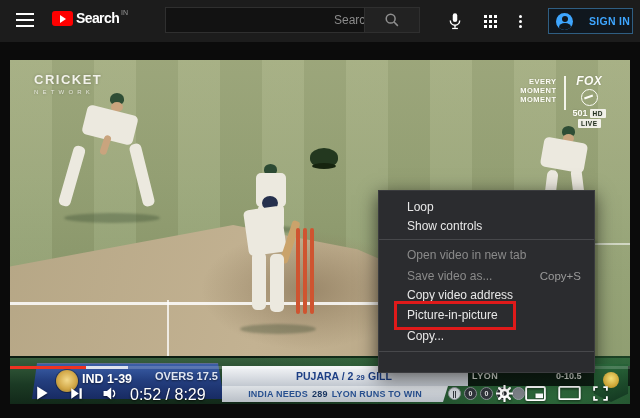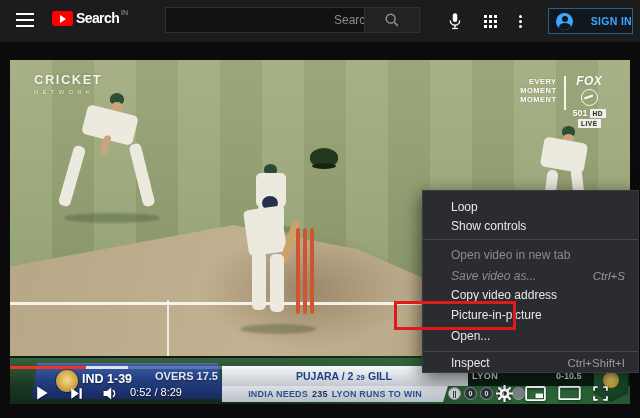--- a/index.html
+++ b/index.html
@@ -18,21 +18,21 @@
   .logo-region{color:#9a9a9a;font-size:7px;margin-left:2px;margin-top:-2px;}
   .searchbox{position:absolute;left:165px;top:7px;width:200px;height:26px;background:#121212;border:1px solid #2f2f2f;box-sizing:border-box;}
   .searchbox input{width:100%;height:100%;background:transparent;border:0;outline:none;color:#ddd;font-size:12px;padding:0 8px;font-family:"Liberation Sans",sans-serif;text-align:right;}
   .searchbox input::placeholder{color:#8b8b8b;}
   .searchbtn{position:absolute;left:364px;top:7px;width:56px;height:26px;background:#222;border:1px solid #2f2f2f;box-sizing:border-box;display:flex;align-items:center;justify-content:center;cursor:pointer;}
   .iconbtn{position:absolute;top:8px;width:26px;height:26px;display:flex;align-items:center;justify-content:center;cursor:pointer;}
   .grid9{display:grid;grid-template-columns:repeat(3,3px);grid-gap:2px;}
   .grid9 i{width:3px;height:3px;background:#fff;}
   .kebab i{display:block;width:3px;height:3px;border-radius:50%;background:#fff;margin:2px 0;}
   #signin{position:absolute;left:548px;top:8px;width:85px;height:26px;box-sizing:border-box;background:#10171e;
-    border:1px solid #2f5e82;display:flex;align-items:center;gap:0;padding-left:7px;cursor:pointer;justify-content:space-between;}
+    border:1px solid #2f5e82;display:flex;align-items:center;gap:16px;padding-left:7px;cursor:pointer;}
   .avatar{width:17px;height:17px;border-radius:50%;background:#3ea6ff;position:relative;overflow:hidden;flex:0 0 auto;}
   .avatar .h{position:absolute;left:5.5px;top:3px;width:6px;height:6px;border-radius:50%;background:#10171e;}
   .avatar .b{position:absolute;left:2.5px;top:10.5px;width:12px;height:8px;border-radius:50%;background:#10171e;}
   #signin span{color:#3ea6ff;font-weight:bold;font-size:10.5px;letter-spacing:.3px;}
 
   
   #player{position:absolute;left:10px;top:60px;width:620px;height:344px;overflow:hidden;
     background:linear-gradient(180deg,#a3ad80 0%,#9aa678 34%,#909e70 62%,#879768 100%);}
   #stripes{position:absolute;inset:0;background:repeating-linear-gradient(90deg,rgba(255,255,255,.05) 0 42px,rgba(0,0,0,.045) 42px 84px);}
   #pitch{position:absolute;inset:0;background:linear-gradient(105deg,#b4a584 0%,#c3b292 45%,#b8a786 75%);
@@ -106,25 +106,25 @@
     clip-path:polygon(50% 100%,100% 78%,100% 0,0 0,0 78%);box-shadow:0 0 6px rgba(0,0,0,.4);}
   #shield i{position:absolute;left:9px;top:8px;width:16px;height:16px;border-radius:50%;
     background:radial-gradient(circle at 50% 40%,#f6e27a,#caa030 70%);}
 
   
   #progress{left:0;top:306px;width:620px;height:3px;background:rgba(255,255,255,.18);}
   #prog-buffer{position:absolute;left:0;top:0;height:3px;width:118px;background:rgba(255,255,255,.8);}
   #prog-played{position:absolute;left:0;top:0;height:3px;width:76px;background:#e32;}
   .ctl{position:absolute;top:324px;height:18px;display:flex;align-items:center;justify-content:center;cursor:pointer;
     filter:drop-shadow(0 1px 1px rgba(0,0,0,.6));}
-  #time{position:absolute;left:120px;top:326px;color:#fff;font-size:11px;text-shadow:0 1px 2px rgba(0,0,0,.8);white-space:nowrap;}
+  #time{position:absolute;left:120px;top:326px;color:#fff;font-size:16px;text-shadow:0 1px 2px rgba(0,0,0,.8);white-space:nowrap;}
 
   
   #ctxmenu{position:absolute;left:378px;top:190px;width:217px;height:183px;background:#2b2c2f;
-    border:1px solid #3a3b3e;box-sizing:border-box;box-shadow:0 5px 18px rgba(0,0,0,.65);z-index:20;margin-left:44px;}
+    border:1px solid #3a3b3e;box-sizing:border-box;box-shadow:0 5px 18px rgba(0,0,0,.65);z-index:20;}
   .mi{position:absolute;left:0;width:100%;height:19px;line-height:19px;font-size:12px;color:#e8e8e8;
     padding-left:28px;box-sizing:border-box;cursor:pointer;}
   .mi.dis{color:#8a8a8a;cursor:default;}
   .mi .sc{position:absolute;right:13px;color:#9a9a9a;font-size:11.5px;}
   .msep{position:absolute;left:0;width:100%;height:1px;background:#47484b;}
   #pip-box{position:absolute;left:394px;top:301px;width:122px;height:29px;box-sizing:border-box;
     border:3px solid #e01a1a;z-index:21;}
 </style>
 </head>
 <body>
@@ -291,21 +291,21 @@
         <span>PUJARA</span>
         <span>/</span>
         <span>2</span>
         <span class="balls">29</span>
       </span>
       <span id="sb-partner">GILL</span>
     </div>
 
     <div class="abs" id="sb-gray">
       <span>INDIA NEEDS</span>
-      <span class="num">235</span>
+      <span class="num">289</span>
       <span>LYON RUNS TO WIN</span>
     </div>
 
     <div class="abs" id="sb-lyon">
       <span class="nm">LYON</span>
       <span class="fig">0-10.5</span>
     </div>
 
     <div class="abs" id="balls">
       <span class="ball first">||</span>
@@ -374,29 +374,25 @@
         <path d="M3 8V3h5 M16 3h5v5 M21 16v5h-5 M8 21H3v-5" fill="none" stroke="#fff" stroke-width="2.6"></path>
       </svg>
     </div>
   </div>
 
   <div id="ctxmenu">
     <div class="mi" style="top:7px;">Loop</div>
     <div class="mi" style="top:26px;">Show controls</div>
     <div class="msep" style="top:48px;"></div>
     <div class="mi dis" style="top:55px;">Open video in new tab</div>
-    <div class="mi dis" style="top:76px;font-style:italic;">
+    <div class="mi dis" style="top:76px;">
       <span>Save video as...</span>
-      <span class="sc">Ctrl+S</span>
+      <span class="sc">Copy+S</span>
     </div>
     <div class="mi" style="top:95px;">Copy video address</div>
     <div class="mi" style="top:115px;">Picture-in-picture</div>
-    <div class="mi" style="top:136px;">Open...</div>
+    <div class="mi" style="top:136px;">Copy...</div>
     <div class="msep" style="top:160px;"></div>
-    <div class="mi" style="top:163px;">
-      <span>Inspect</span>
-      <span class="sc">Ctrl+Shift+I</span>
-    </div>
   </div>
 
   <div id="pip-box"></div>
 
 </div>
 
 </body></html>

